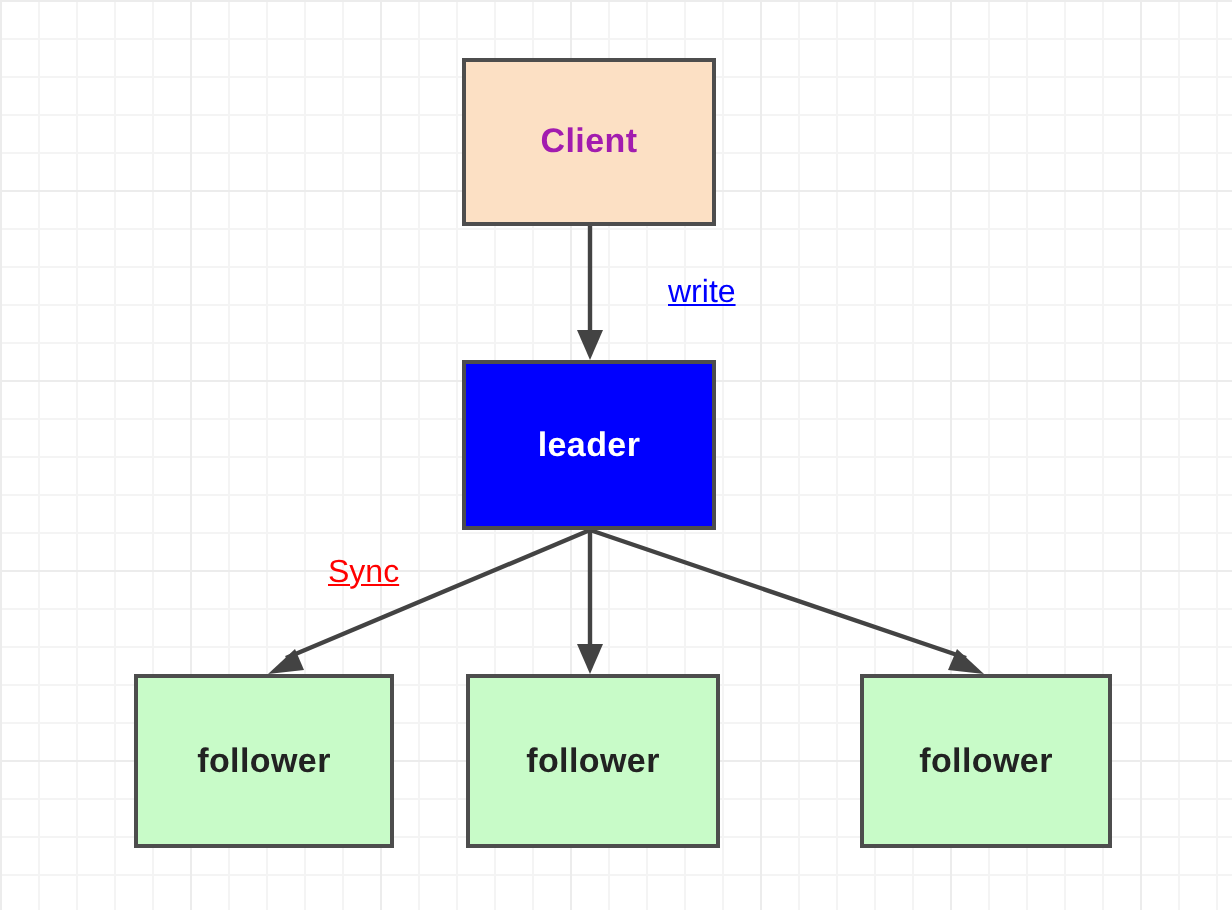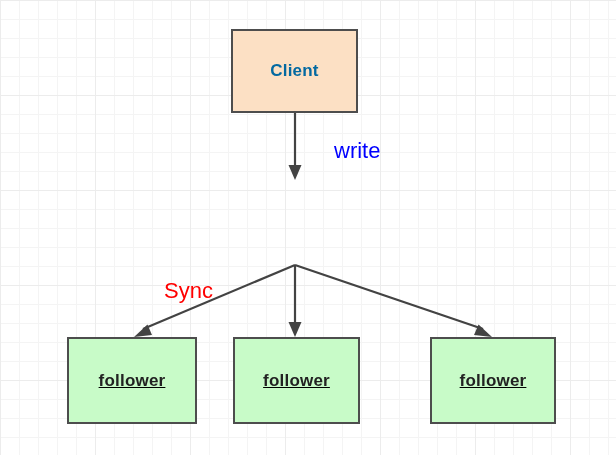--- a/index.html
+++ b/index.html
@@ -45,35 +45,34 @@
     font-size: 17px;
     letter-spacing: 0.2px;
   }
   .node-client {
     left: 231px;
     top: 29px;
     width: 127px;
     height: 84px;
     background: #fce0c4;
   }
-  .node-client .node-label { color: #0369a1; }
+  .node-client .node-label { color: #a21caf; }
   .node-leader {
     left: 231px;
     top: 180px;
     width: 127px;
     height: 85px;
     background: #0000ff;
   }
   .node-leader .node-label { color: #ffffff; }
   .node-follower {
     top: 337px;
     width: 130px;
     height: 87px;
     background: #c8fbc8;
-    text-decoration: underline;
   }
   .node-follower .node-label { color: #222222; }
   .follower-1 { left: 67px; }
   .follower-2 { left: 233px; width: 127px; }
   .follower-3 { left: 430px; width: 126px; }
 
   #edges {
     position: absolute;
     left: 0;
     top: 0;
@@ -84,22 +83,23 @@
   .edge-line {
     stroke: #434343;
     stroke-width: 2.2;
     fill: none;
   }
   .edge-head {
     fill: #434343;
   }
   .edge-label {
     position: absolute;
-    font-size: 22px;
+    font-size: 16px;
     white-space: nowrap;
+    text-decoration: underline;
   }
   .label-write {
     left: 334px;
     top: 138px;
     color: #0000ff;
   }
   .label-sync {
     left: 164px;
     top: 278px;
     color: #ff0000;
@@ -138,20 +138,23 @@
     <g>
       <line class="edge-line" x1="295" y1="265" x2="483" y2="329"></line>
       <polygon class="edge-head" points="492,337 474,335 478.5,324.5"></polygon>
     </g>
   </svg>
 
   <div class="node node-client">
     <span class="node-label">Client</span>
   </div>
 
+  <div class="node node-leader">
+    <span class="node-label">leader</span>
+  </div>
 
   <div class="node node-follower follower-1">
     <span class="node-label">follower</span>
   </div>
 
   <div class="node node-follower follower-2">
     <span class="node-label">follower</span>
   </div>
 
   <div class="node node-follower follower-3">

